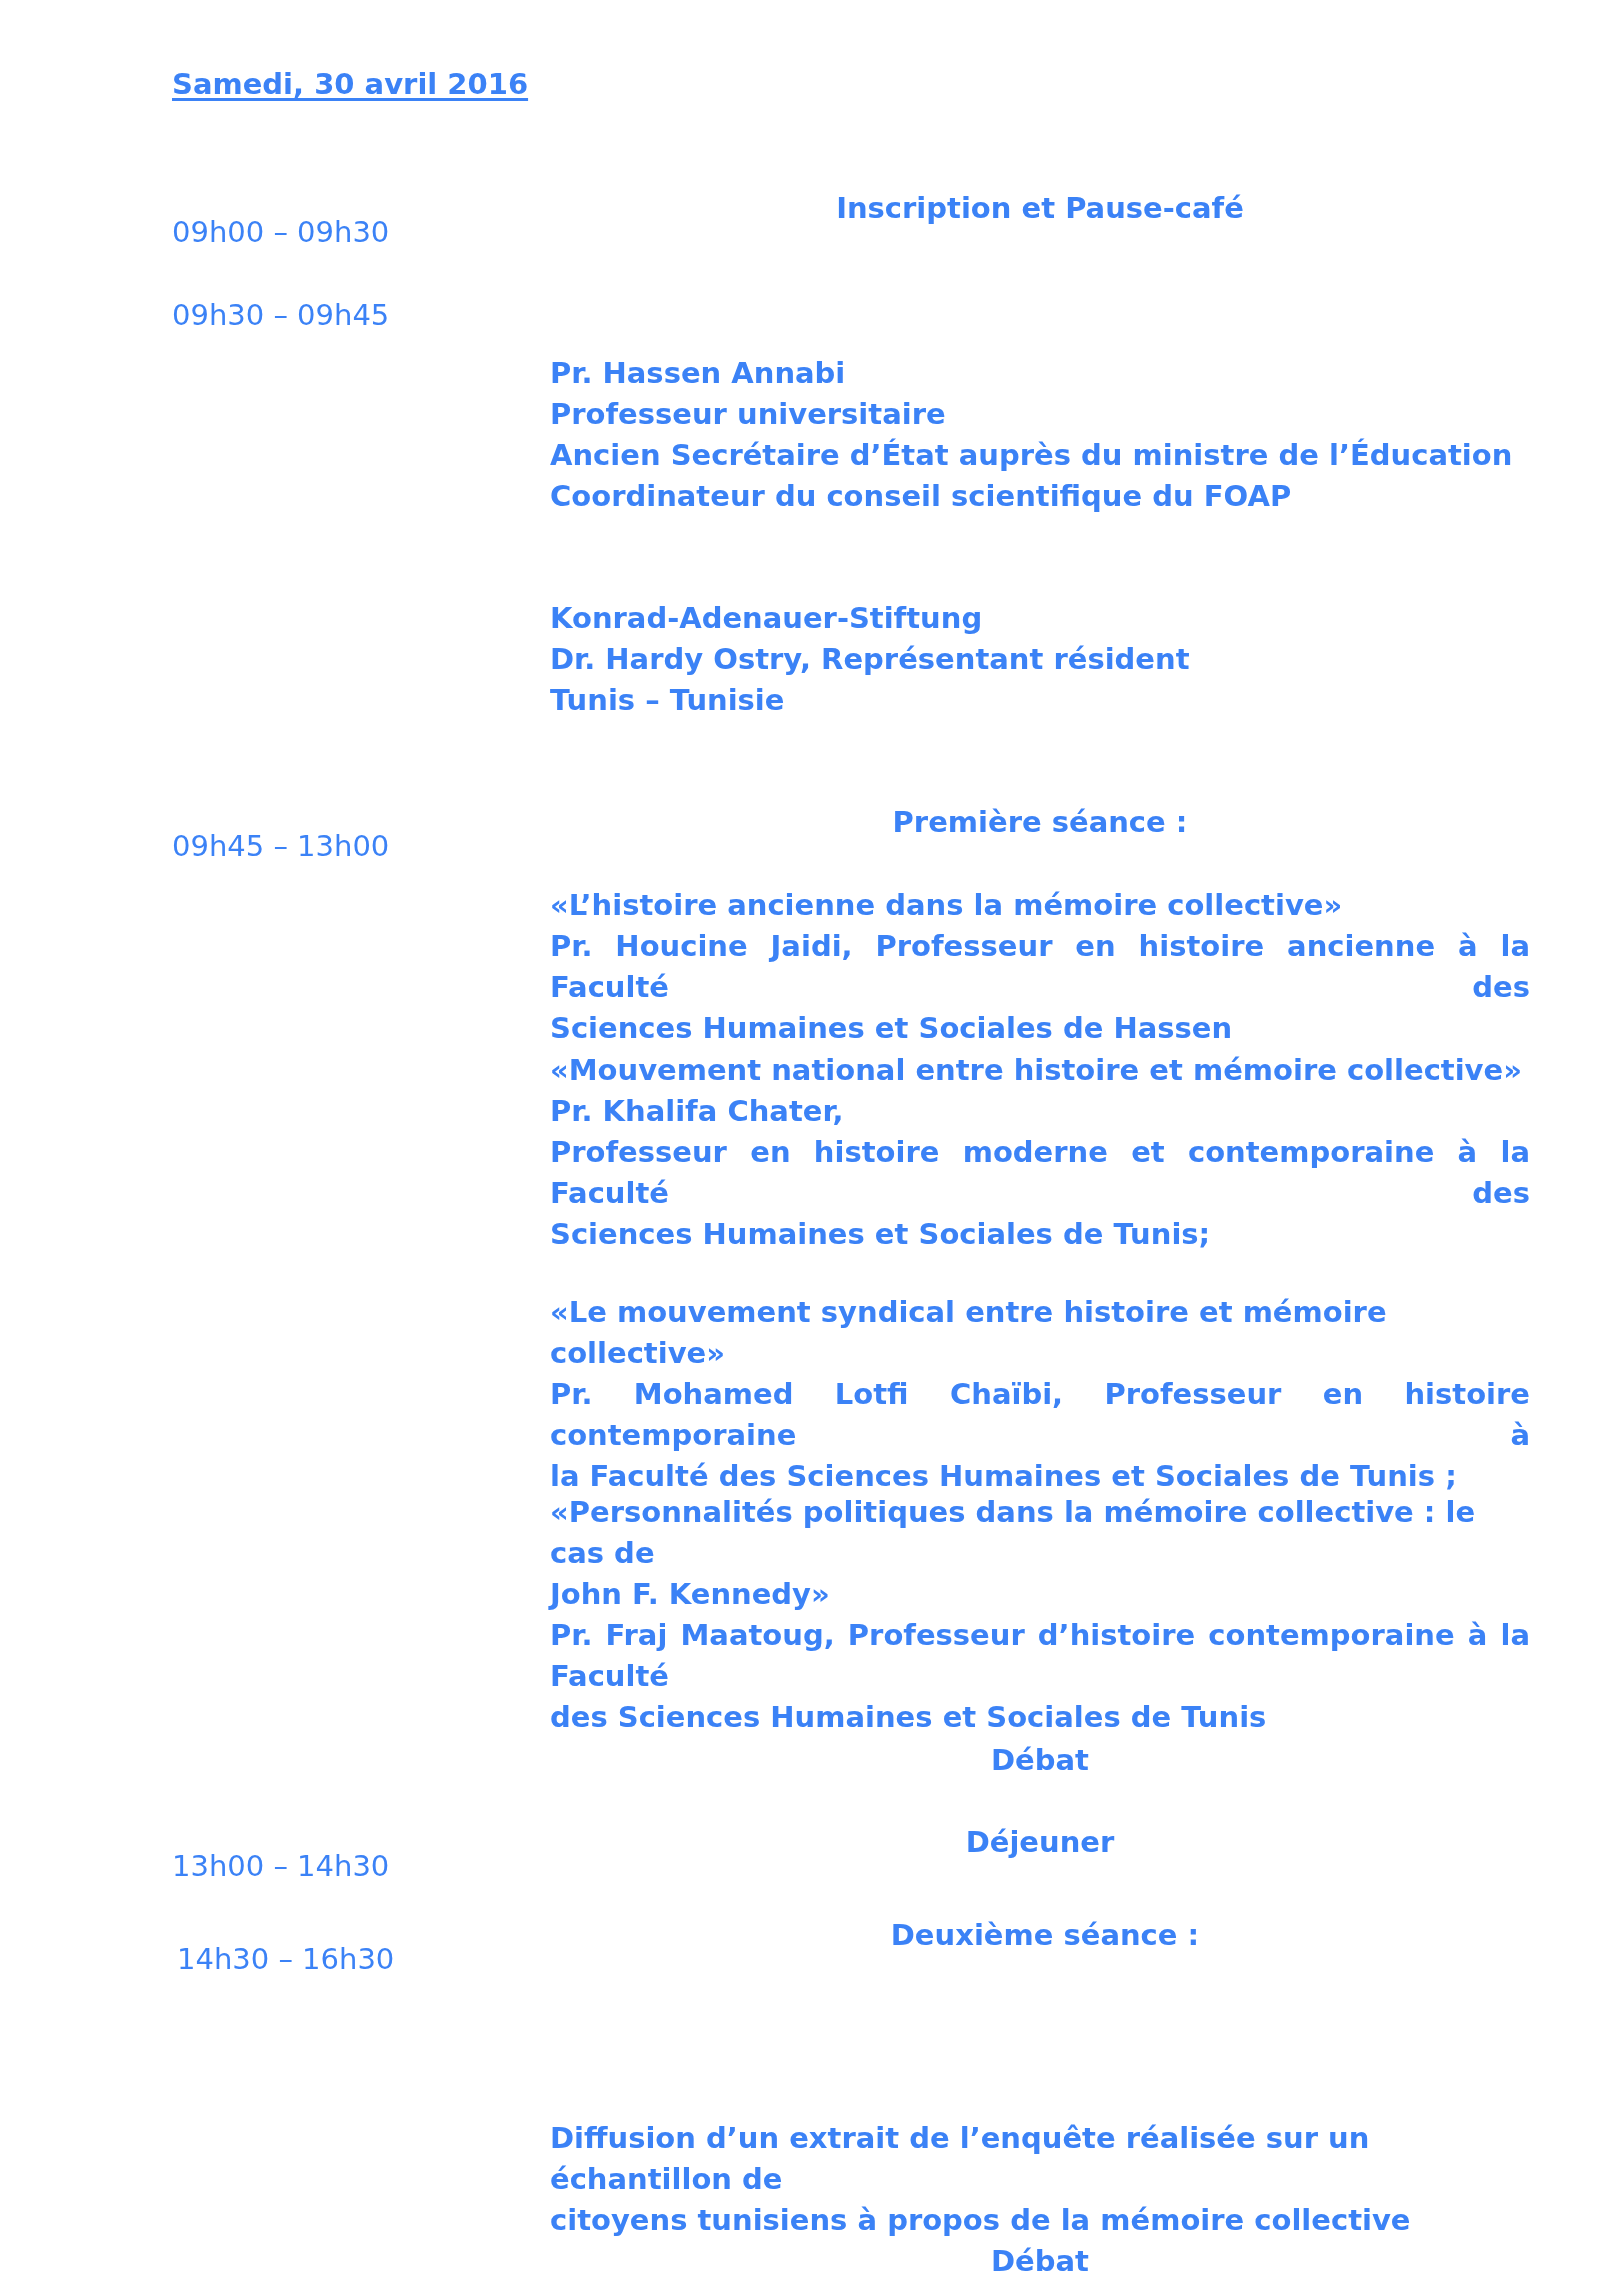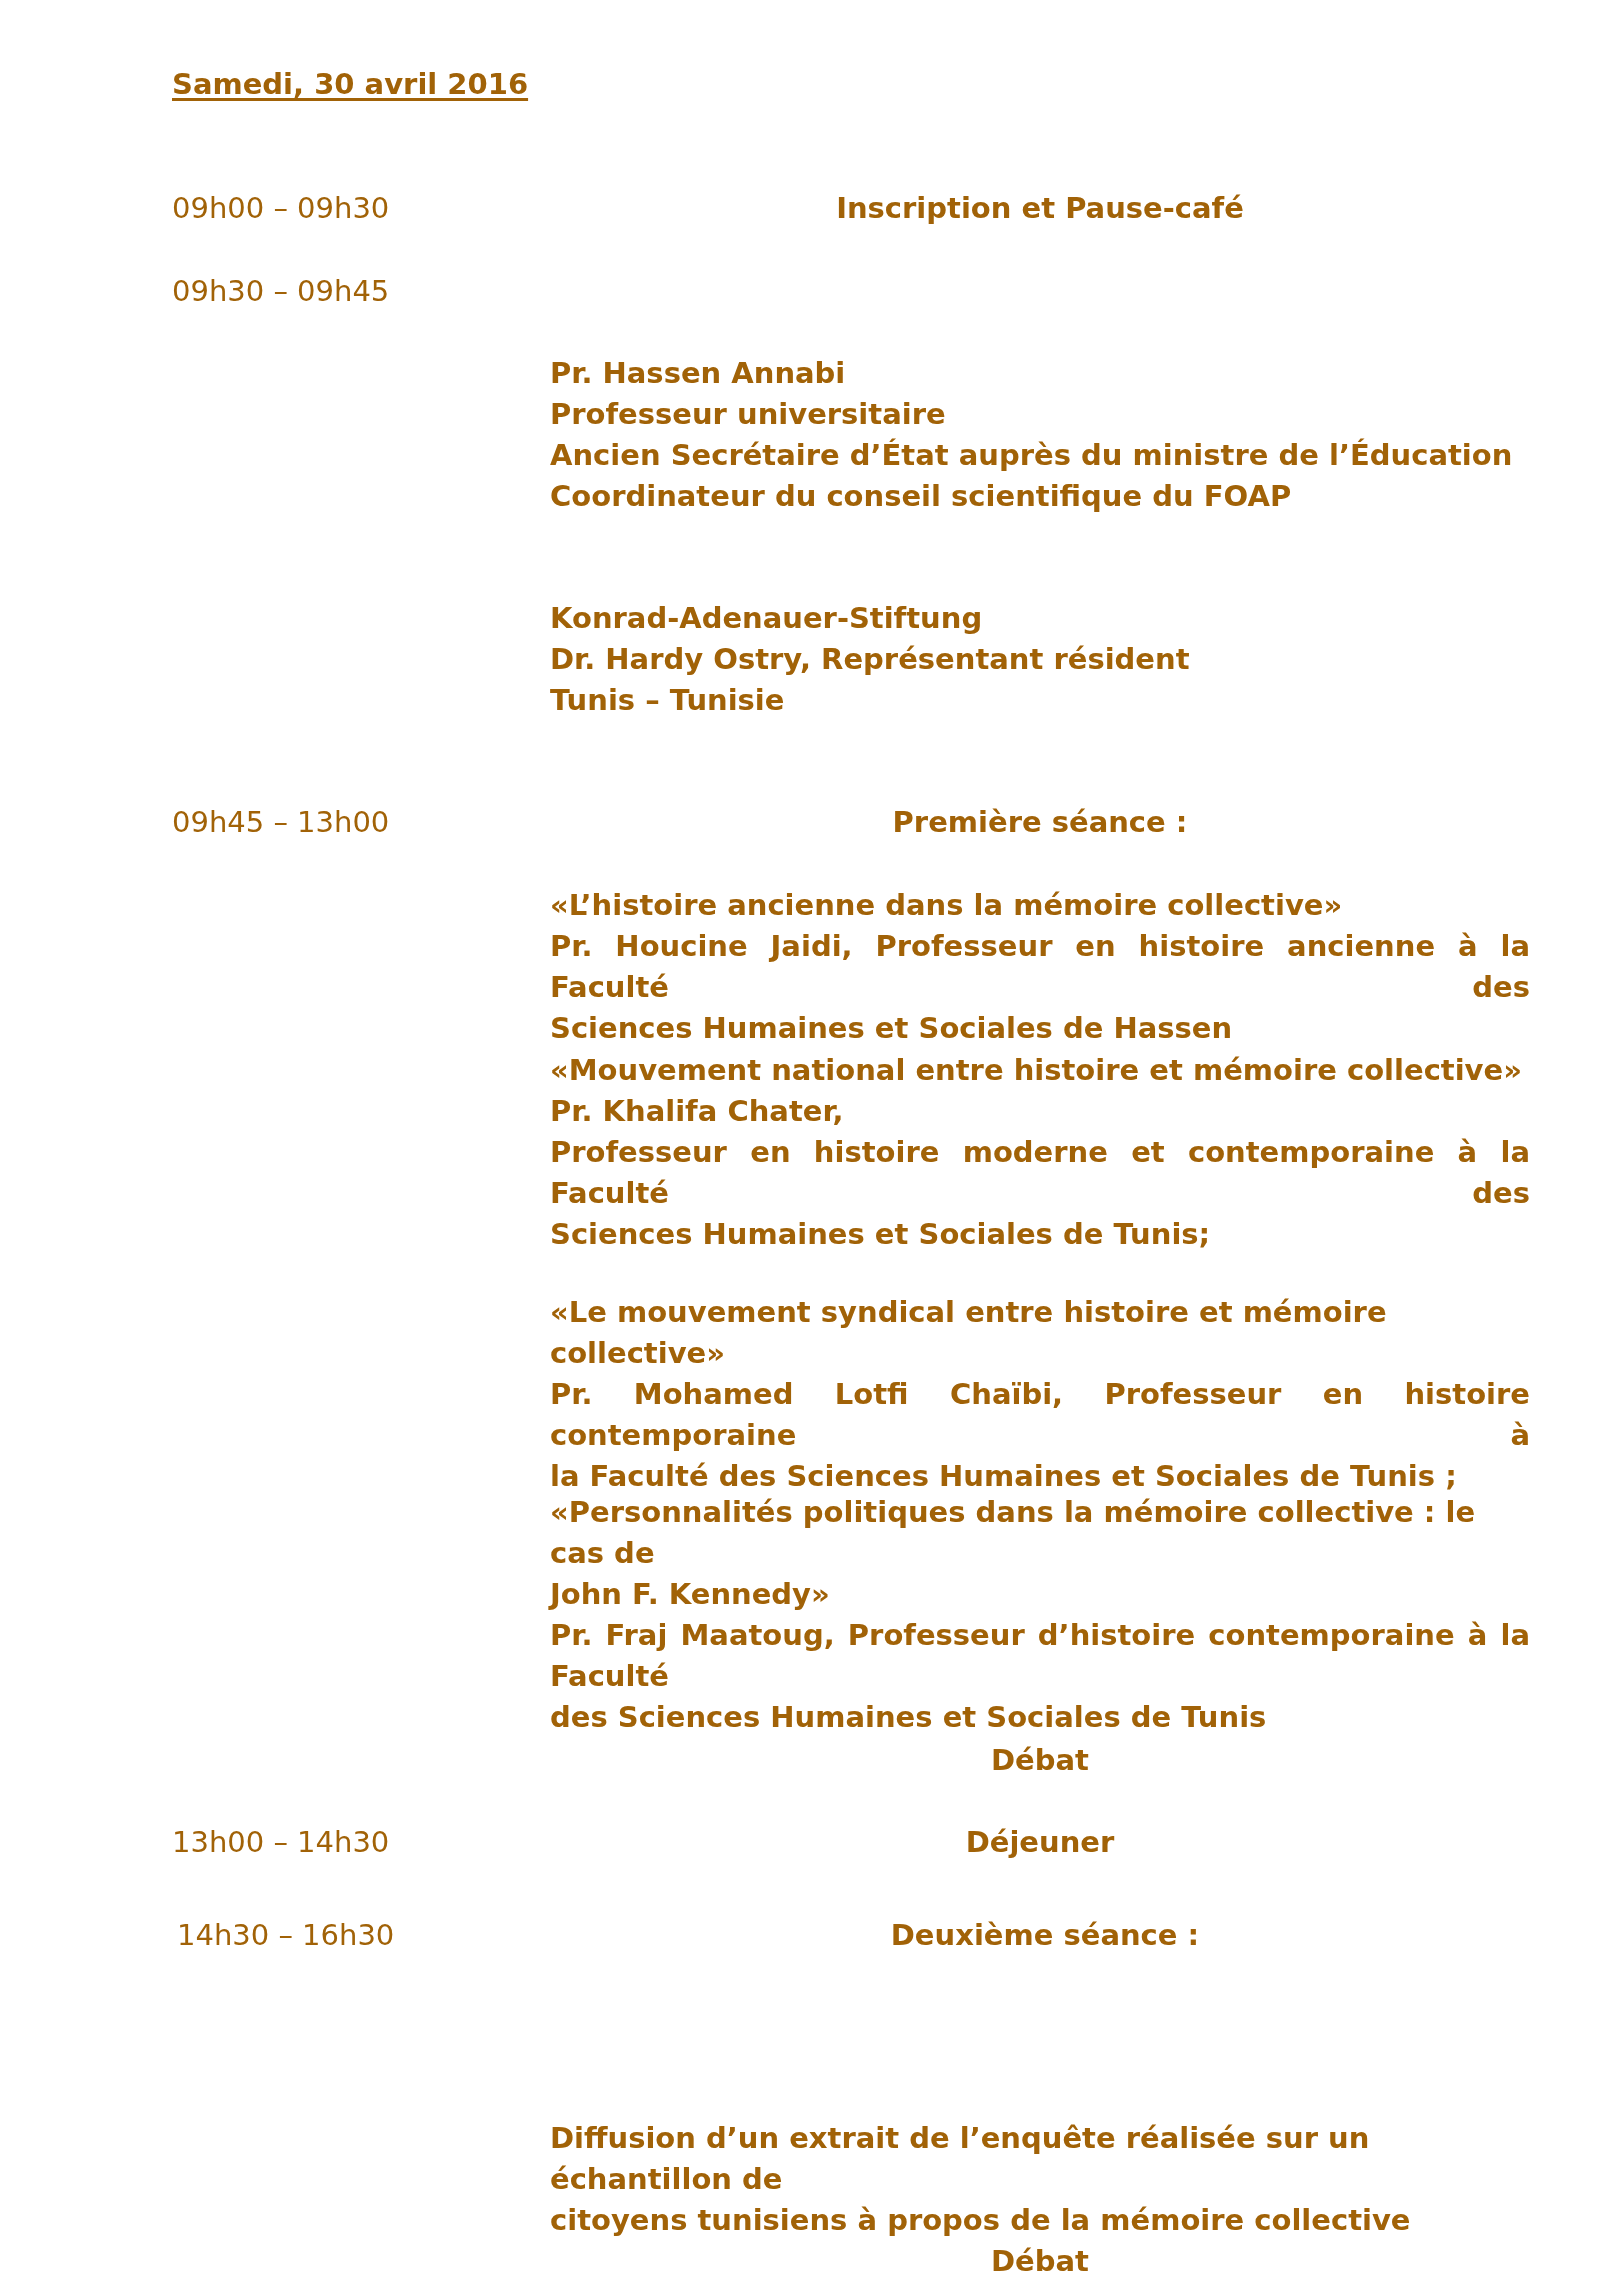--- a/index.html
+++ b/index.html
@@ -5,30 +5,31 @@
   html, body {
     margin: 0;
     padding: 0;
     background: #ffffff;
   }
   .page {
     position: relative;
     width: 1621px;
     height: 2295px;
     background: #ffffff;
-    color: #a16207;
+    color: #3b82f6;
     font-family: "DejaVu Sans", "Liberation Sans", sans-serif;
     font-size: 29px;
     line-height: 41px;
     overflow: hidden;
   }
   .abs { position: absolute; }
   .time {
     left: 172px;
     white-space: nowrap;
+    margin-top: 24px;
   }
   .content {
     left: 550px;
     width: 980px;
     font-weight: bold;
   }
   .bold { font-weight: bold; text-align: center; }
   .title {
     left: 172px;
     top: 64px;

